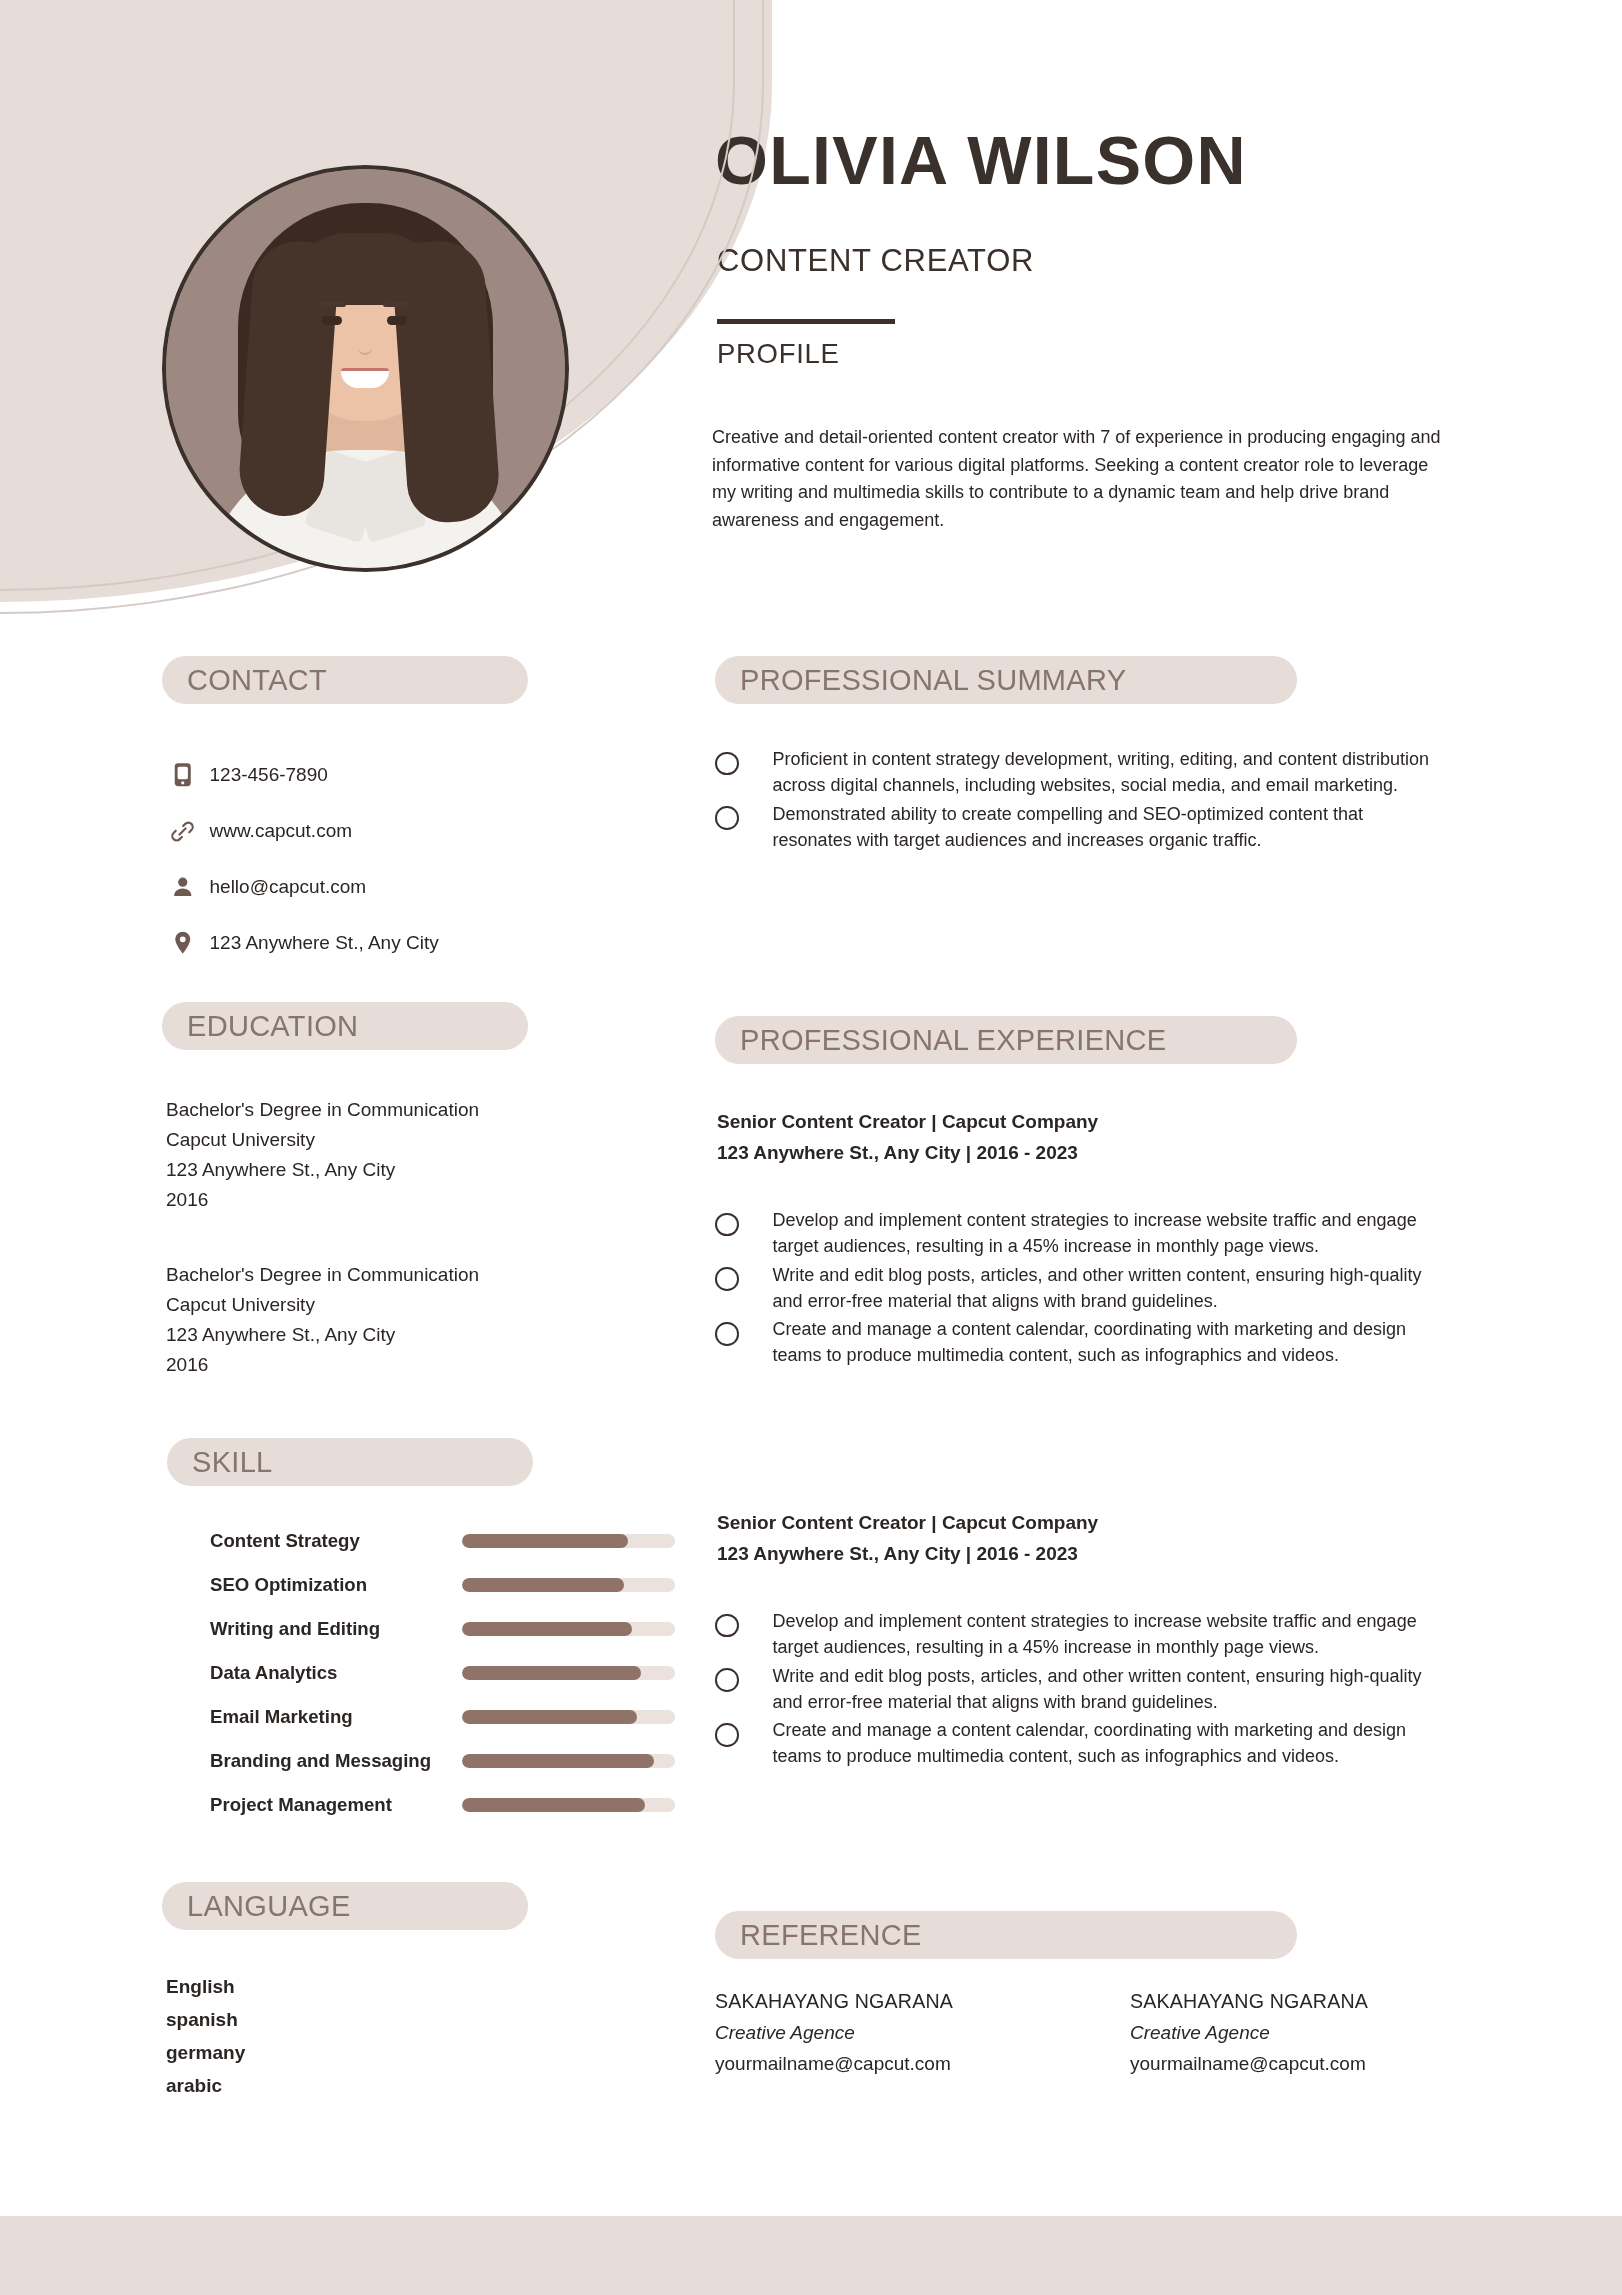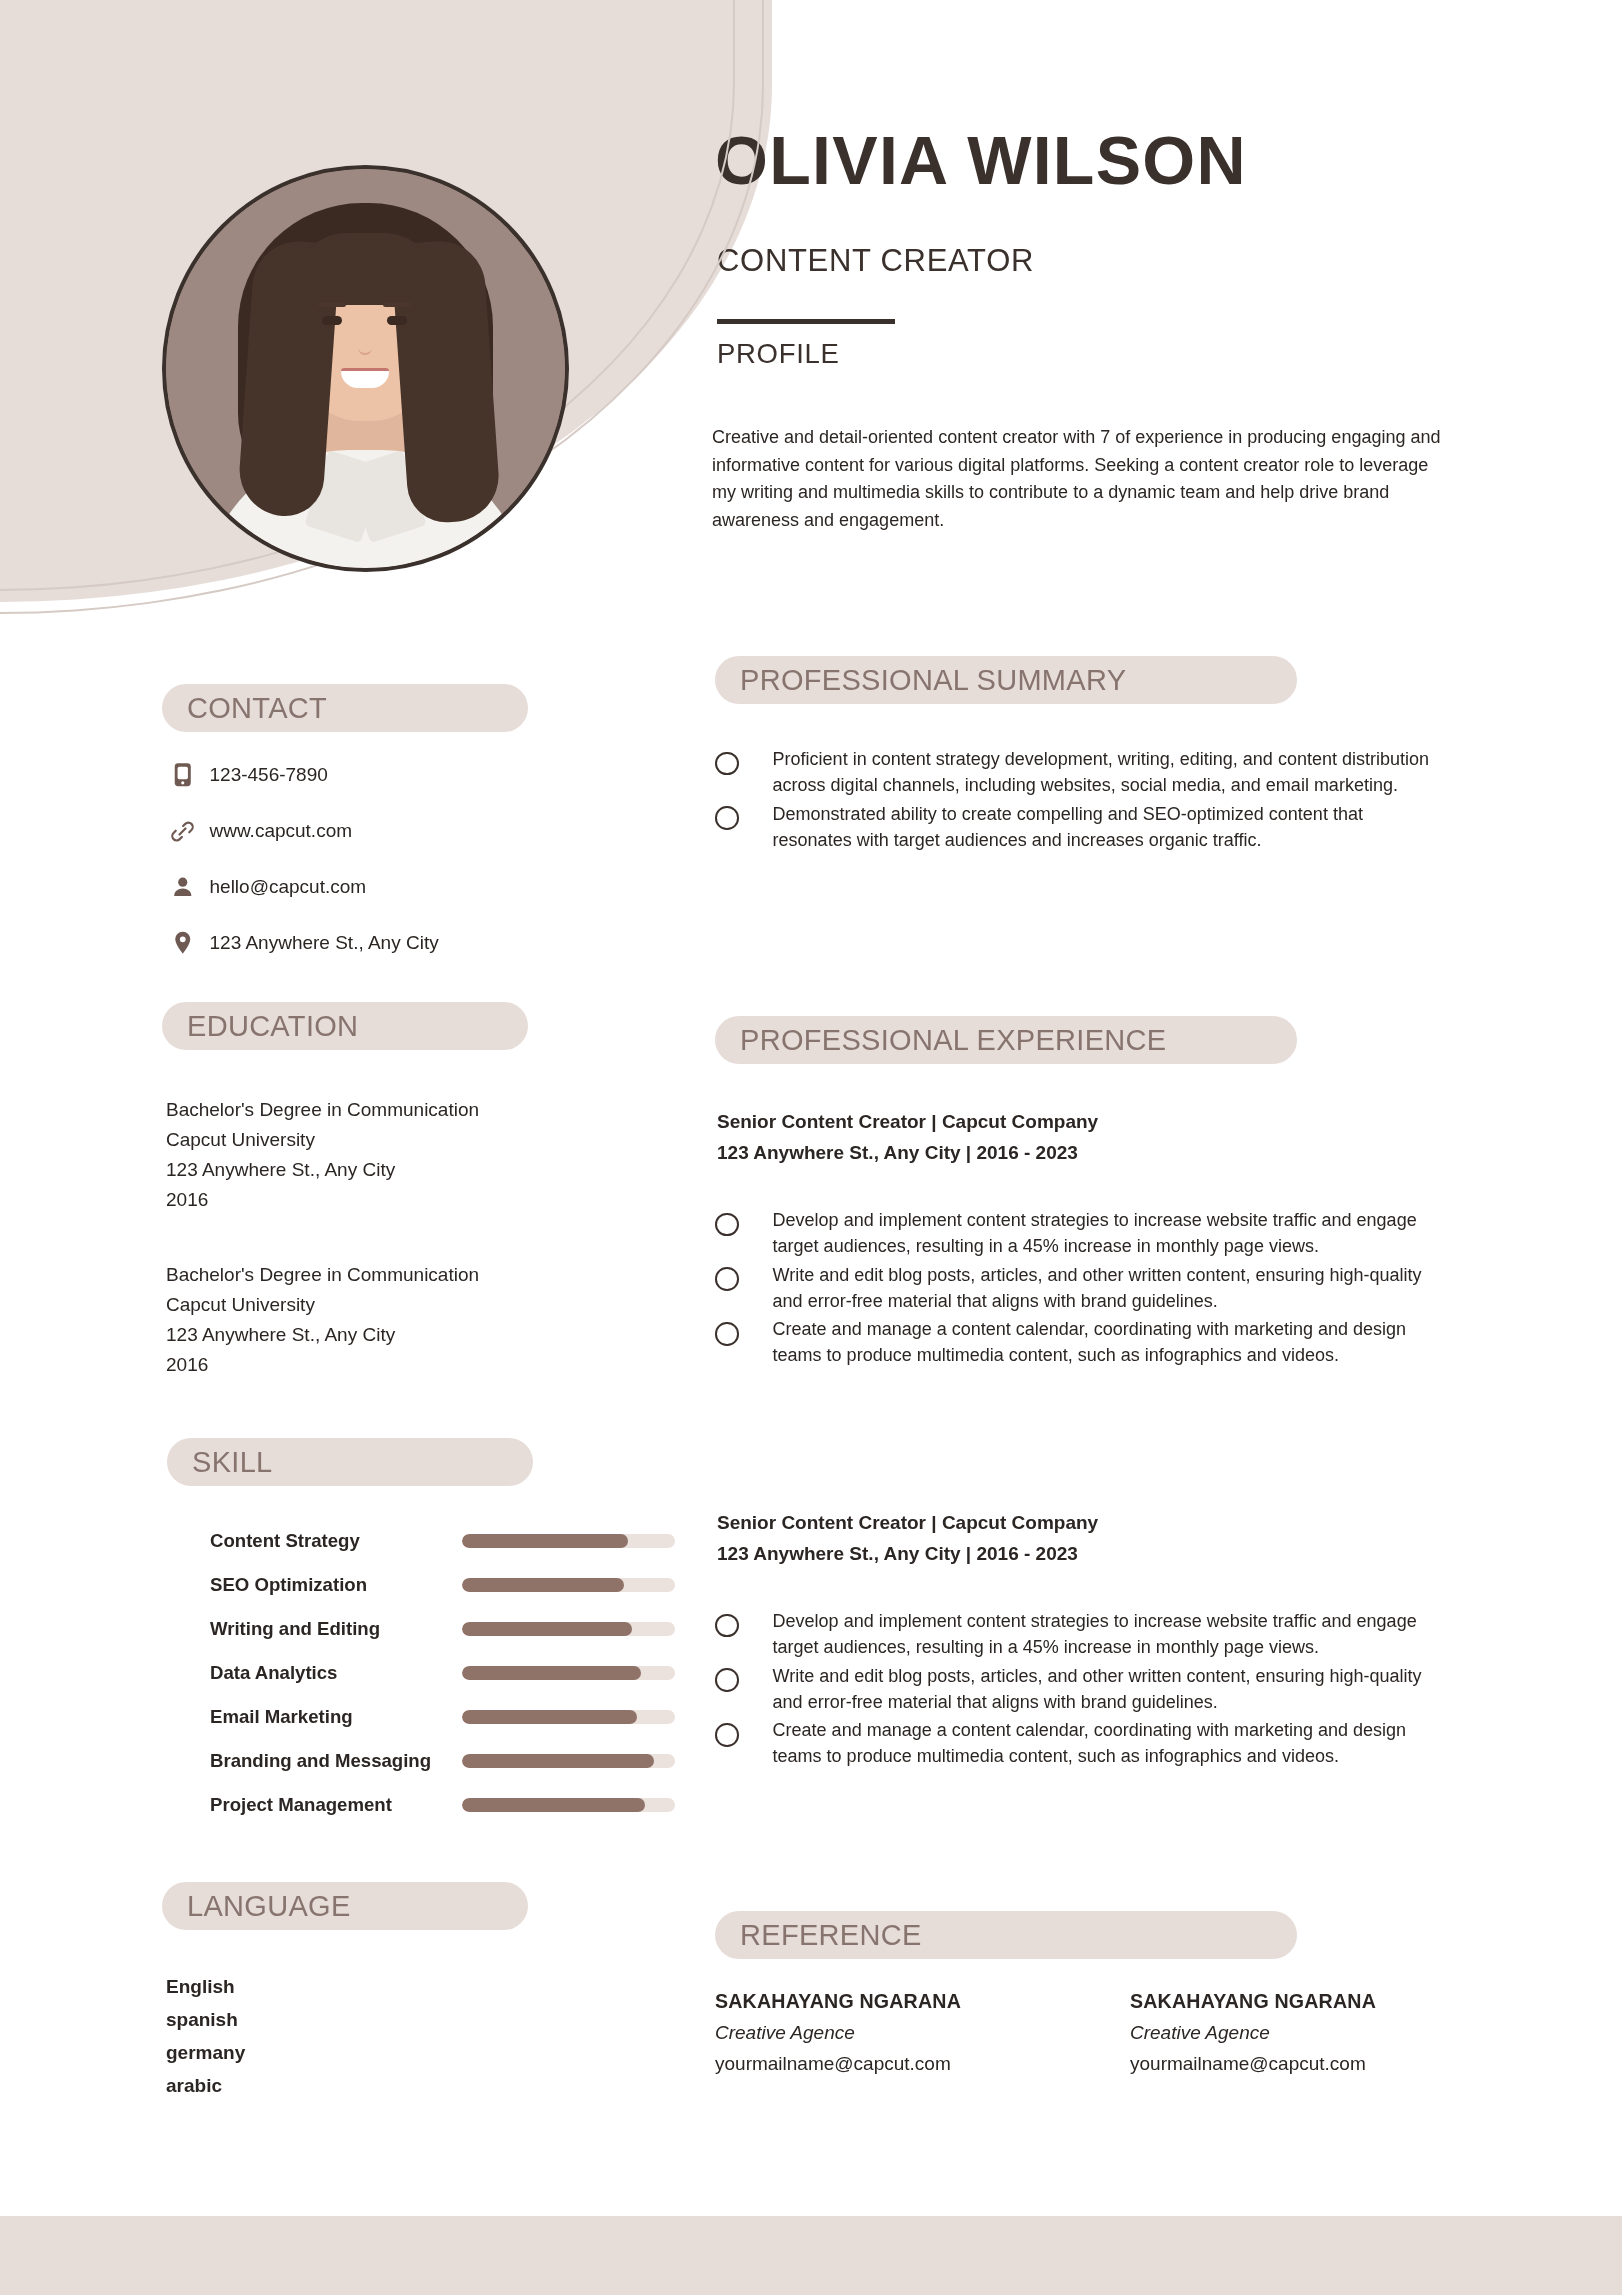--- a/index.html
+++ b/index.html
@@ -267,21 +267,21 @@
   }
   .pill span {
     padding-left: 25px;
     font-size: 29px;
     letter-spacing: 0.3px;
     color: #87746e;
     white-space: nowrap;
   }
 
   
-  #pill-contact  { left: 162px; top: 684px; width: 366px; text-align: center; }
+  #pill-contact  { left: 162px; top: 656px; width: 366px; text-align: center; }
   #pill-education{ left: 162px; top: 1002px; width: 366px; }
   #pill-skill    { left: 167px; top: 1438px; width: 366px; }
   #pill-language { left: 162px; top: 1882px; width: 366px; }
   
   #pill-summary  { left: 715px; top: 656px; width: 582px; }
   #pill-exp      { left: 715px; top: 1016px; width: 582px; }
   #pill-ref      { left: 715px; top: 1911px; width: 582px; }
 
   
   .contact-list {
@@ -411,21 +411,21 @@
   
   .ref-col {
     position: absolute;
     width: 419px;
     top: 1990px;
   }
   #ref-1 { left: 715px; }
   #ref-2 { left: 1130px; }
   .ref-name {
     font-size: 19.6px;
-    font-weight: bold;
+    font-weight: normal;
     letter-spacing: 0.2px;
     color: #2b2623;
     margin-bottom: 9.2px;
   }
   .ref-role {
     font-size: 19px;
     font-style: italic;
     color: #2b2623;
     margin-bottom: 9.2px;
   }

